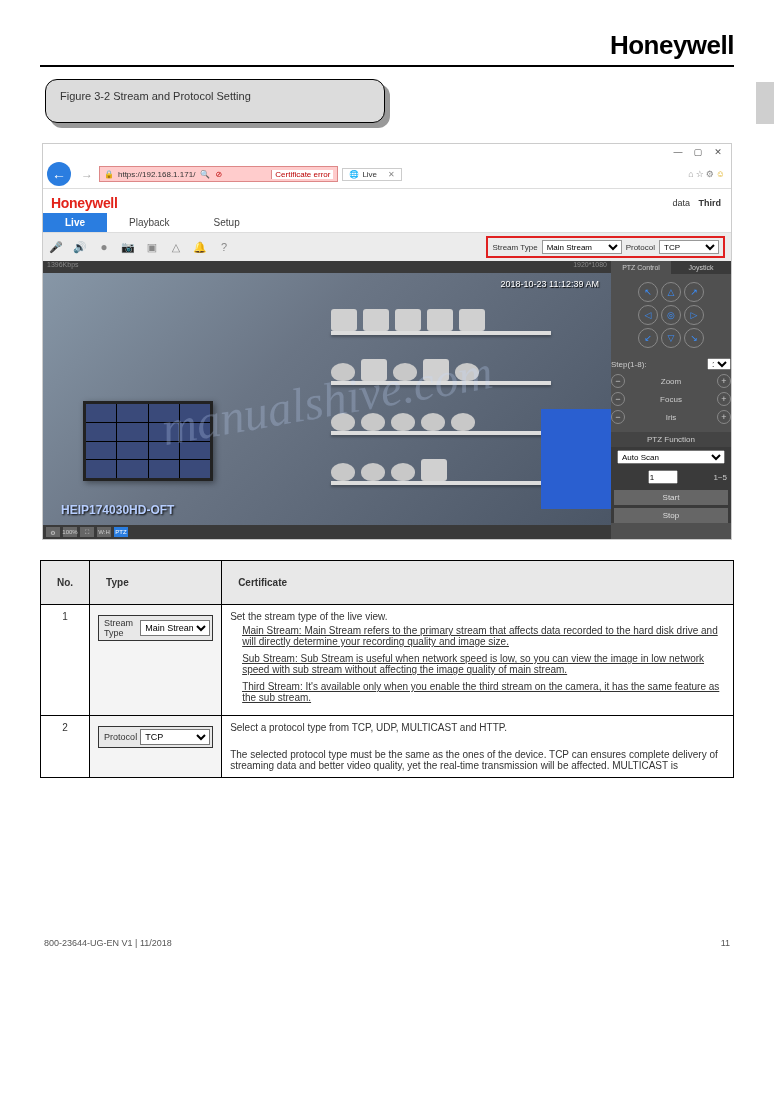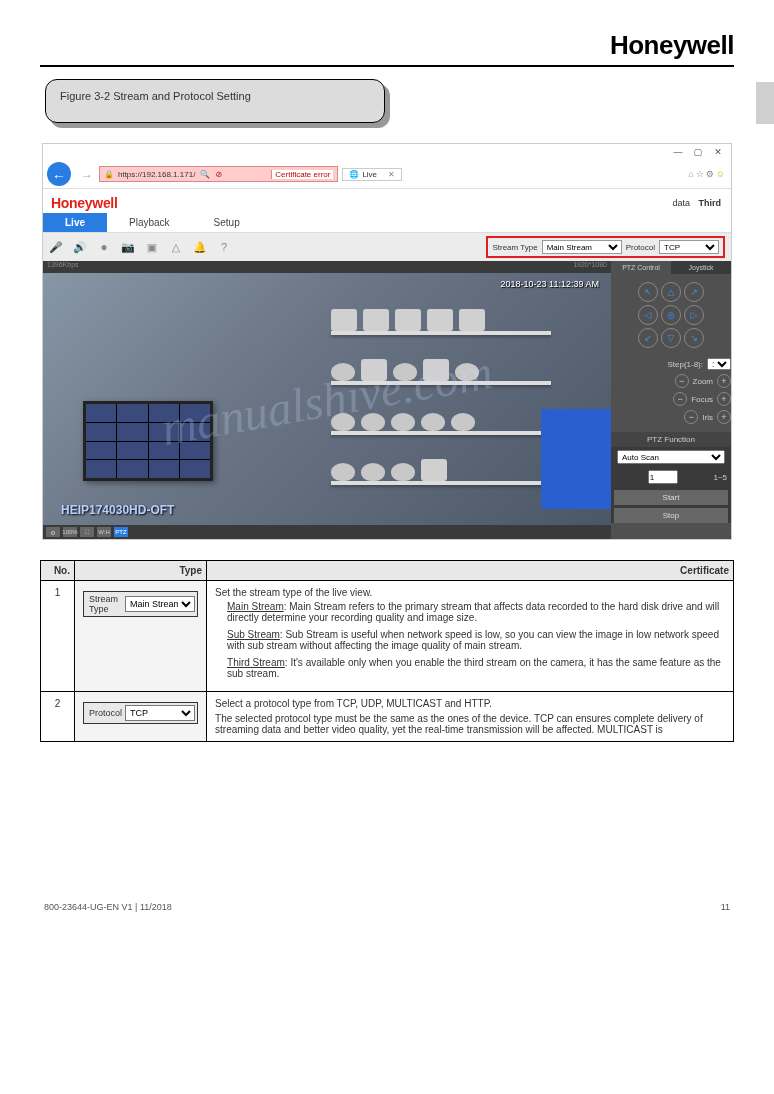--- a/index.html
+++ b/index.html
@@ -66,40 +66,40 @@
   .cam-box{width:26px; height:22px; background:#d0d0d0; border-radius:3px;}
   .cam-dome{width:24px; height:18px; background:#c8c8c8; border-radius:50% 50% 45% 45%;}
   .blue-box{position:absolute; right:0; bottom:30px; width:70px; height:100px; background:#2a5fd0;}
   
   .ptz-panel { width: 120px; background: #505050; color: #ccc; font-size: 8px; padding: 0;}
   .ptz-tabs{display:flex; background:#3a3a3a;}
   .ptz-tab{flex:1; padding:3px; text-align:center; font-size:7px;}
   .ptz-tab.active{background:#505050;}
   .ptz-dpad { display: grid; grid-template-columns: repeat(3, 20px); grid-template-rows: repeat(3, 20px); gap: 3px; justify-content: center; padding: 8px 0;}
   .ptz-btn { border: 1px solid #888; border-radius: 50%; display: flex; align-items: center; justify-content: center; color: #3a8fff; font-size: 9px; background:#505050;}
-  .ptz-row { display: flex; align-items: center; justify-content: flex-end; gap: 4px; padding: 2px 0; font-size: 8px;}
+  .ptz-row { display: flex; align-items: center; justify-content: space-between; gap: 4px; padding: 2px 0; font-size: 8px;}
   .ptz-pm { width: 14px; height: 14px; border: 1px solid #888; border-radius: 50%; display: flex; align-items: center; justify-content: center; font-size:9px;}
   .ptz-row select{font-size:8px; height:12px; width:24px;}
   .ptz-func { background: #3a3a3a; margin-top: 6px;}
   .ptz-func-title { text-align: center; padding: 3px; font-size: 8px; background:#444;}
   .ptz-func select, .ptz-func input { width: 90%; margin: 3px auto; display: block; font-size: 8px; height: 14px;}
   .ptz-func-row{display:flex; gap:3px; padding:0 4px;}
   .ptz-func-row input{width:30px;} .ptz-func-row span{font-size:8px; color:#ccc; align-self:center;}
   .ptz-action { background: #666; text-align: center; padding: 3px; margin: 3px; font-size: 8px; color:#ddd;}
   
   
   .desc-table { width: 100%; border-collapse: collapse; margin-top: 10px;}
   .desc-table th, .desc-table td { border: 1px solid #000; padding: 6px 8px; vertical-align: top; font-size: 10px;}
-  .desc-table th { background: #e8e8e8; font-weight: bold; text-align: right; padding: 4px;}
+  .desc-table th { background: #e8e8e8; font-weight: bold; text-align: left; padding: 16px;}
   .col-no { width: 34px; text-align: center;}
   .col-name { width: 130px; background: #f4f4f4;}
   .inline-ctrl { background: #e8e8e8; border: 1px solid #333; padding: 2px; display: inline-flex; align-items: center; font-size: 9px; margin: 4px 0;}
   .inline-ctrl span{padding:0 3px;}
   .inline-ctrl select { font-size: 9px; height: 16px; border: 1px solid #777; background:#fff;}
-  .desc-option { margin: 3px 0 6px 12px; font-size: 10px;}
+  .desc-option { margin: 3px 0 6px 12px; font-size: 10px; text-decoration: underline;}
   .desc-option .opt-name { text-decoration: underline;}
   
   .footer { margin-top: 160px; display: flex; justify-content: space-between; font-size: 9px; color: #555; padding: 0 4px; text-align: center;}
 </style>
 </head>
 <body>
 
 <div class="page">
   <div class="brand-header">Honeywell</div>
   <div class="side-tab"></div>
@@ -312,21 +312,21 @@
       <tr>
         <td class="col-no">2</td>
         <td class="col-name">
           <div class="inline-ctrl">
             <span>Protocol</span>
             <select style="width:70px;"><option>TCP</option></select>
           </div>
         </td>
         <td>
           <div>Select a protocol type from TCP, UDP, MULTICAST and HTTP.</div>
-          <div style="margin-top:4px;">The selected protocol type must be the same as the ones of the device. TCP can ensures complete delivery of streaming data and better video quality, yet the real-time transmission will be affected. MULTICAST is</div>
+          <div style="margin-top:16px;">The selected protocol type must be the same as the ones of the device. TCP can ensures complete delivery of streaming data and better video quality, yet the real-time transmission will be affected. MULTICAST is</div>
         </td>
       </tr>
     </tbody>
   </table>
 
   <div class="footer">
     <span>800-23644-UG-EN V1 | 11/2018</span>
     <span>11</span>
   </div>
 </div>

